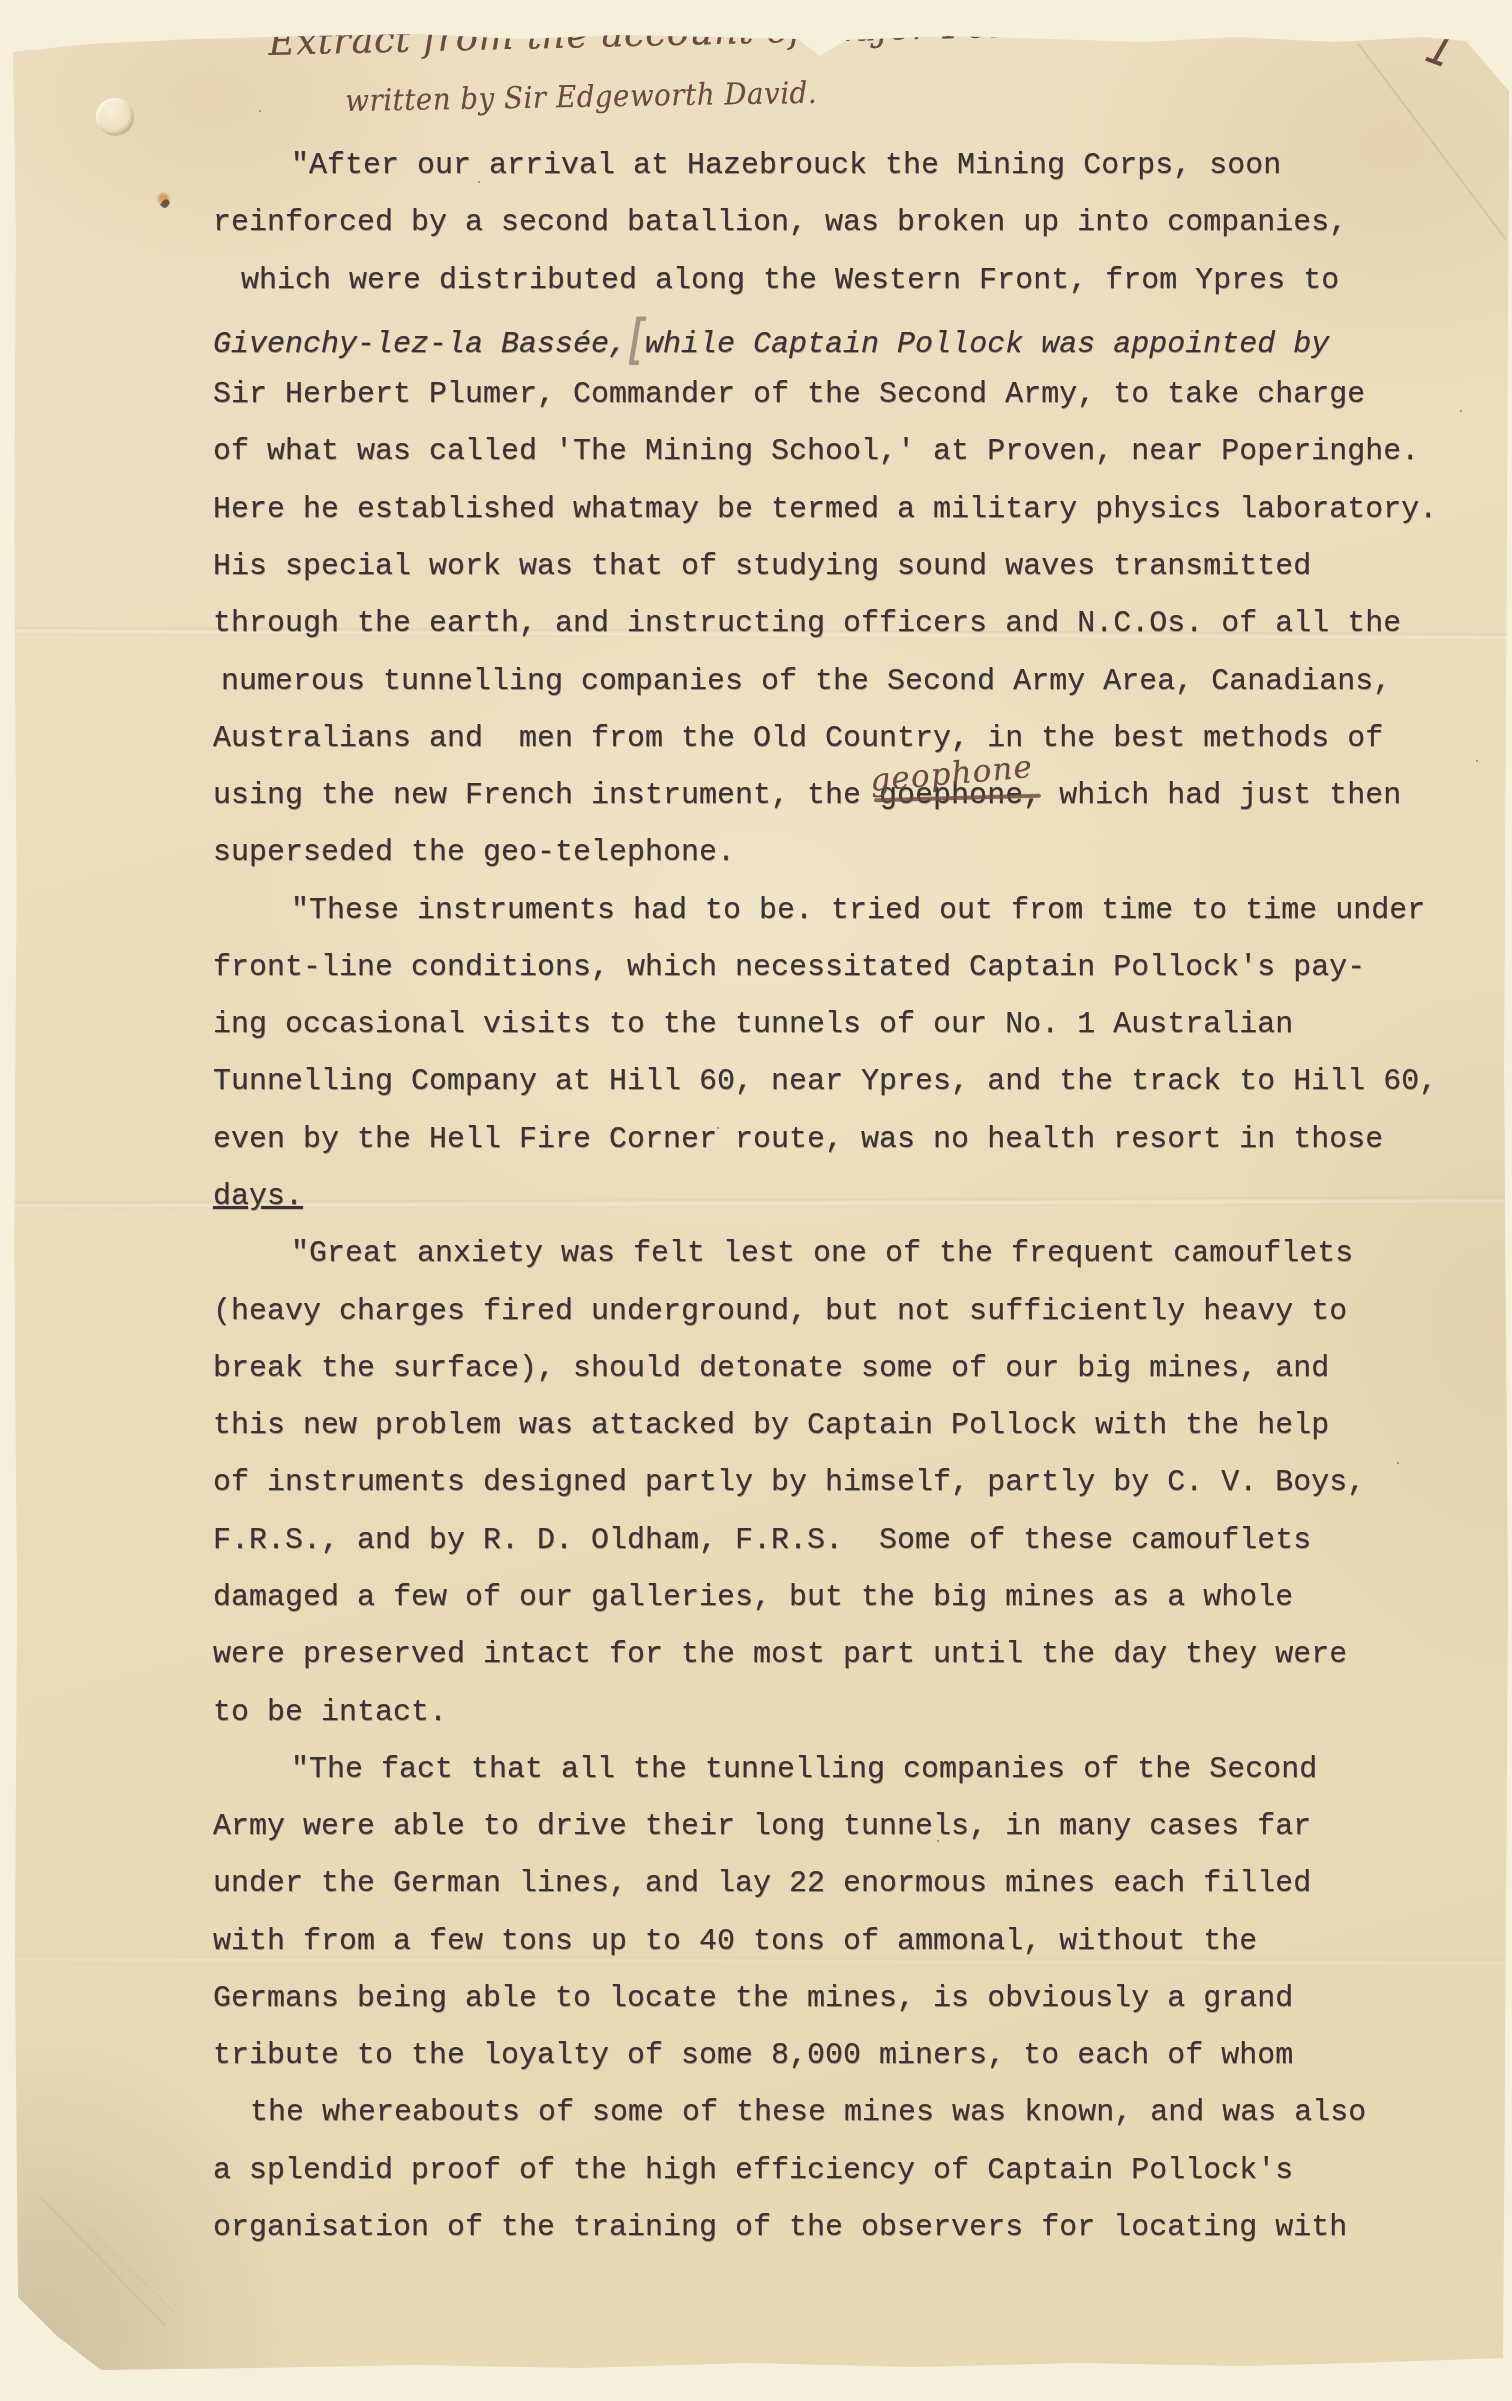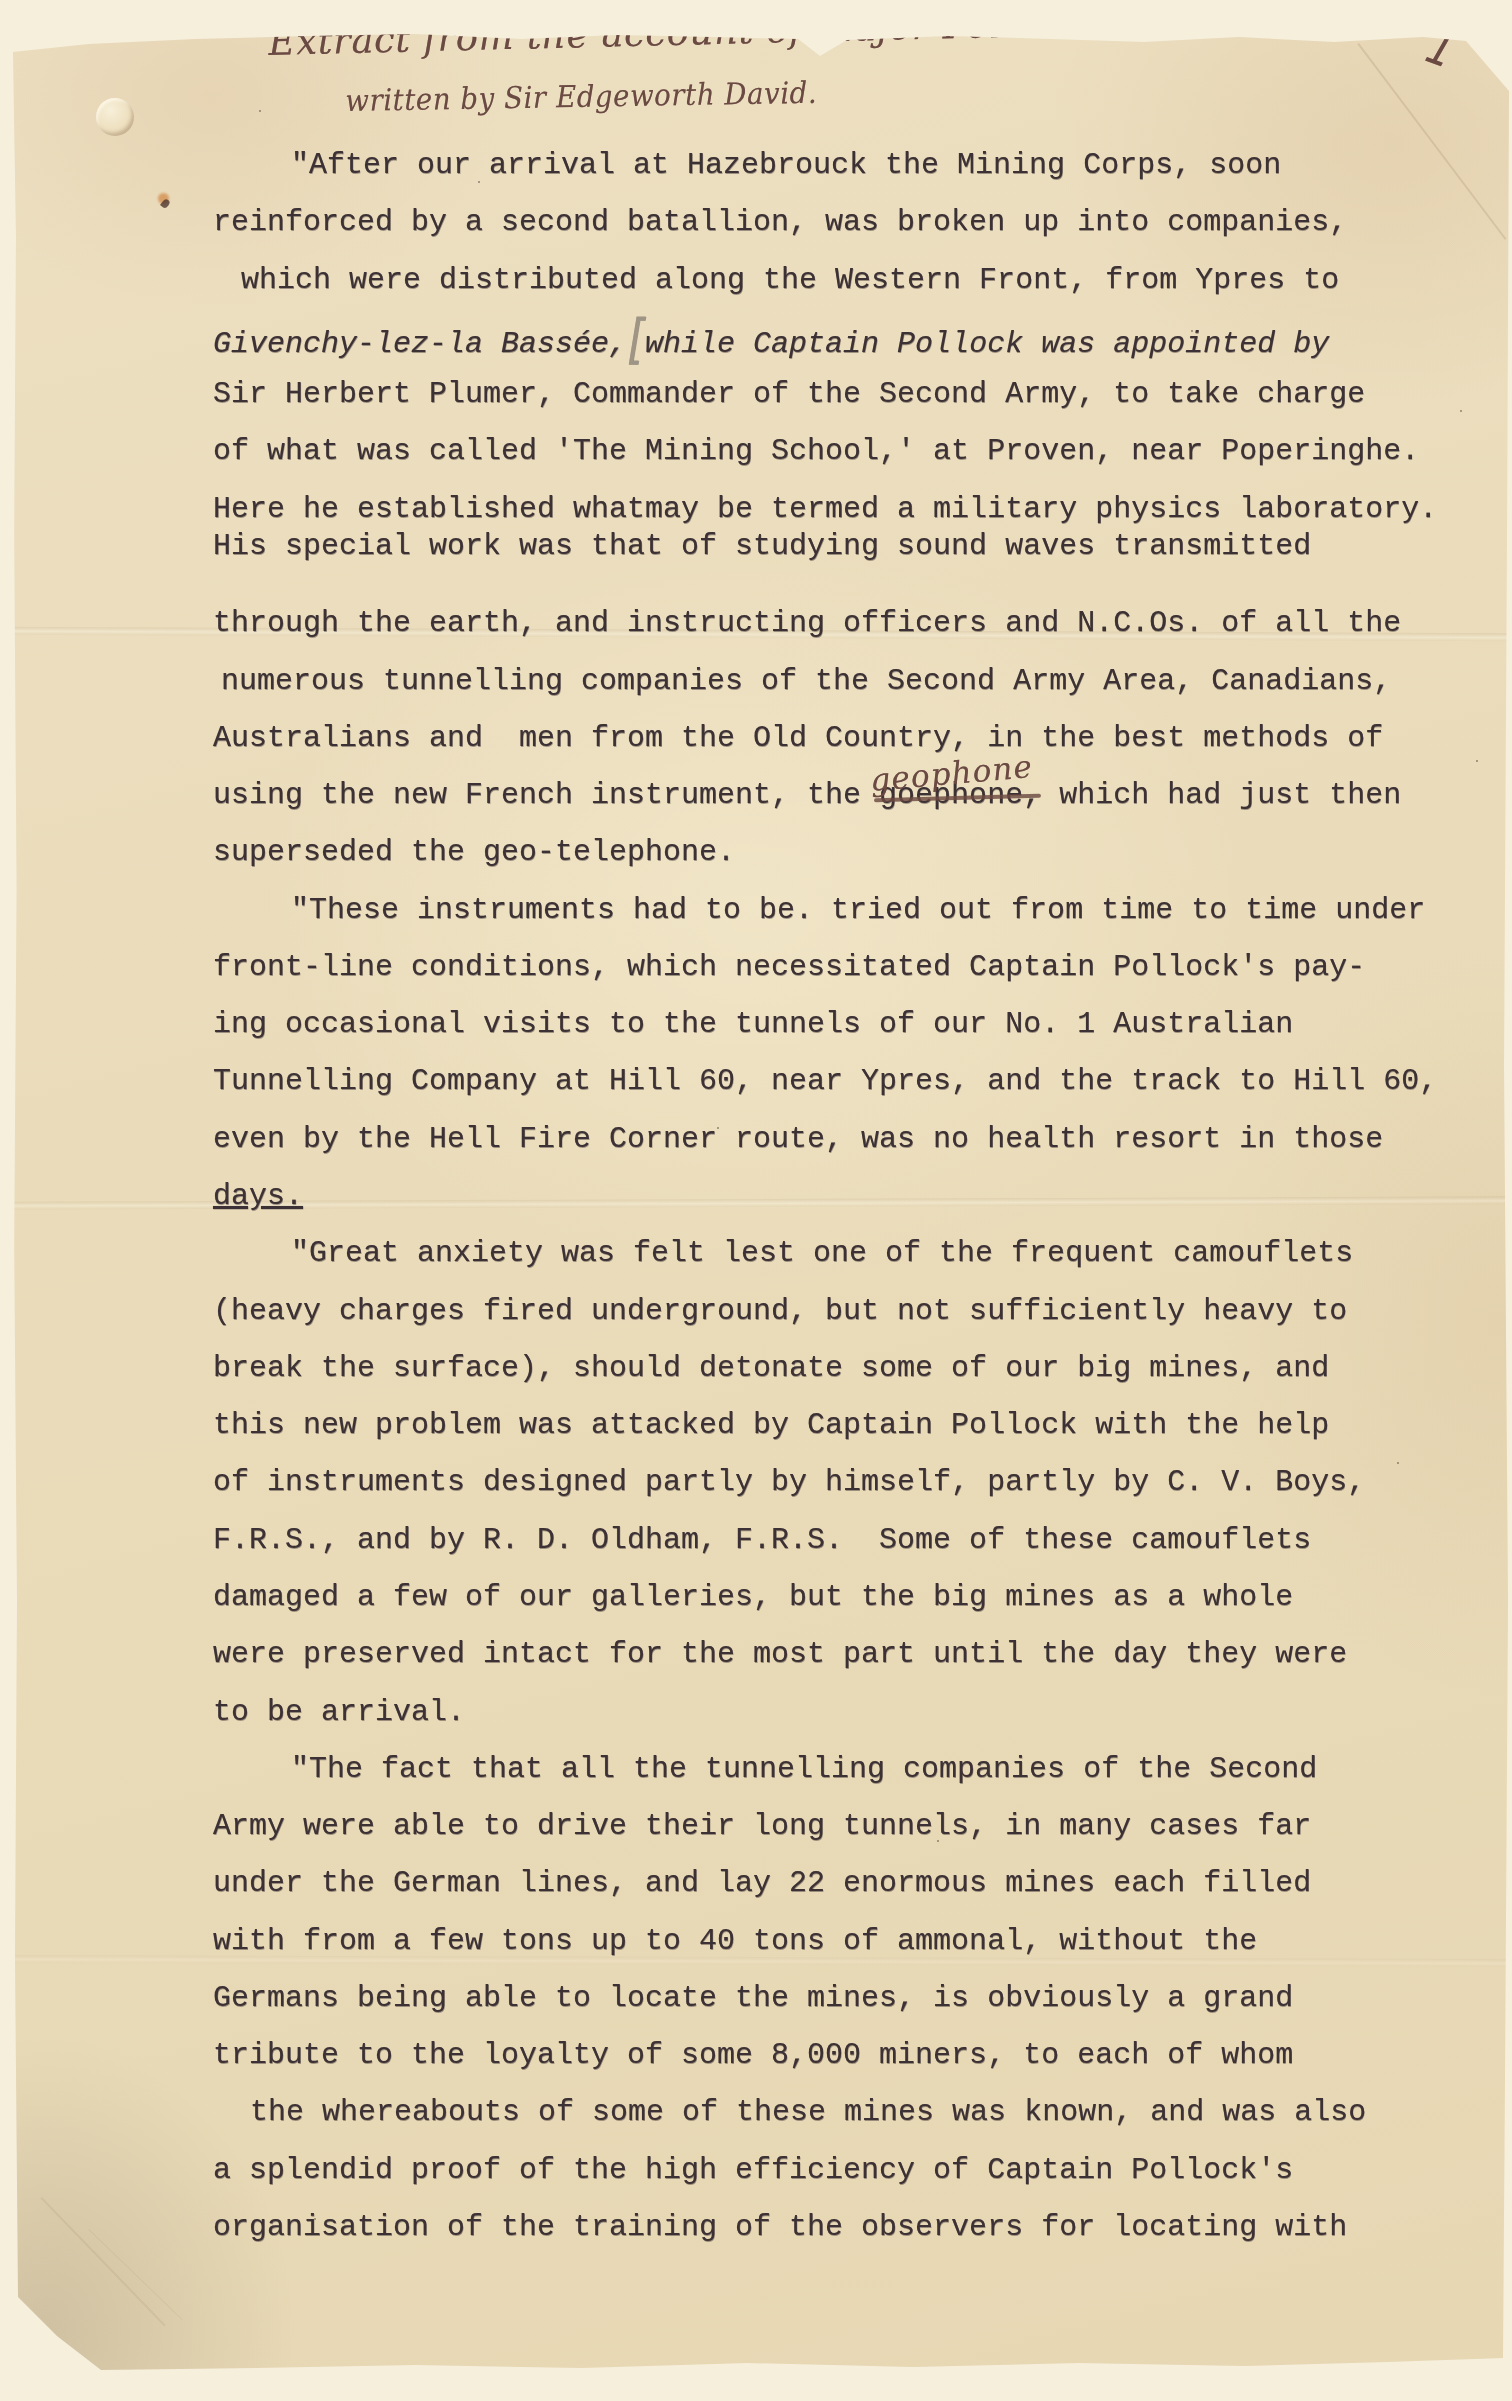--- a/index.html
+++ b/index.html
@@ -108,41 +108,41 @@
     <div id="margin-blot-core"></div>
 
     <div id="typed-body">
         <div class="typed-line indent" style="top: 0px;">"After our arrival at Hazebrouck the Mining Corps, soon</div>
         <div class="typed-line" style="top: 57px;">reinforced by a second batallion, was broken up into companies,</div>
         <div class="typed-line" style="top: 115px; margin-left: 28px;">which were distributed along the Western Front, from Ypres to</div>
         <div class="typed-line" style="top: 172px; font-style: italic;"><span>Givenchy-lez-la Bassée,</span><span class="pencil-bracket">[</span><span>while Captain Pollock was appointed by</span></div>
         <div class="typed-line" style="top: 229px;">Sir Herbert Plumer, Commander of the Second Army, to take charge</div>
         <div class="typed-line" style="top: 286px;">of what was called 'The Mining School,' at Proven, near Poperinghe.</div>
         <div class="typed-line" style="top: 344px;">Here he established whatmay be termed a military physics laboratory.</div>
-        <div class="typed-line" style="top: 381px;">His special work was that of studying sound waves transmitted</div>
+        <div class="typed-line" style="top: 401px;">His special work was that of studying sound waves transmitted</div>
         <div class="typed-line" style="top: 458px;">through the earth, and instructing officers and N.C.Os. of all the</div>
         <div class="typed-line" style="top: 516px; margin-left: 8px;">numerous tunnelling companies of the Second Army Area, Canadians,</div>
         <div class="typed-line" style="top: 573px;">Australians and  men from the Old Country, in the best methods of</div>
         <div class="typed-line" style="top: 630px;"><span>using the new French instrument, the </span><span class="struck">goephone<span class="correction">geophone</span></span><span>, which had just then</span></div>
         <div class="typed-line" style="top: 687px;">superseded the geo-telephone.</div>
         <div class="typed-line indent" style="top: 745px;">"These instruments had to be. tried out from time to time under</div>
         <div class="typed-line" style="top: 802px;">front-line conditions, which necessitated Captain Pollock's pay-</div>
         <div class="typed-line" style="top: 859px;">ing occasional visits to the tunnels of our No. 1 Australian</div>
         <div class="typed-line" style="top: 916px;">Tunnelling Company at Hill 60, near Ypres, and the track to Hill 60,</div>
         <div class="typed-line" style="top: 974px;">even by the Hell Fire Corner route, was no health resort in those</div>
         <div class="typed-line" style="top: 1031px; text-decoration: underline;">days.</div>
         <div class="typed-line indent" style="top: 1088px;">"Great anxiety was felt lest one of the frequent camouflets</div>
         <div class="typed-line" style="top: 1146px;">(heavy charges fired underground, but not sufficiently heavy to</div>
         <div class="typed-line" style="top: 1203px;">break the surface), should detonate some of our big mines, and</div>
         <div class="typed-line" style="top: 1260px;">this new problem was attacked by Captain Pollock with the help</div>
         <div class="typed-line" style="top: 1317px;">of instruments designed partly by himself, partly by C. V. Boys,</div>
         <div class="typed-line" style="top: 1375px;">F.R.S., and by R. D. Oldham, F.R.S.  Some of these camouflets</div>
         <div class="typed-line" style="top: 1432px;">damaged a few of our galleries, but the big mines as a whole</div>
         <div class="typed-line" style="top: 1489px;">were preserved intact for the most part until the day they were</div>
-        <div class="typed-line" style="top: 1547px;">to be arrival.</div>
+        <div class="typed-line" style="top: 1547px;">to be intact.</div>
         <div class="typed-line indent" style="top: 1604px;">"The fact that all the tunnelling companies of the Second</div>
         <div class="typed-line" style="top: 1661px;">Army were able to drive their long tunnels, in many cases far</div>
         <div class="typed-line" style="top: 1718px;">under the German lines, and lay 22 enormous mines each filled</div>
         <div class="typed-line" style="top: 1776px;">with from a few tons up to 40 tons of ammonal, without the</div>
         <div class="typed-line" style="top: 1833px;">Germans being able to locate the mines, is obviously a grand</div>
         <div class="typed-line" style="top: 1890px;">tribute to the loyalty of some 8,000 miners, to each of whom</div>
         <div class="typed-line" style="top: 1947px; margin-left: 37px;">the whereabouts of some of these mines was known, and was also</div>
         <div class="typed-line" style="top: 2005px;">a splendid proof of the high efficiency of Captain Pollock's</div>
         <div class="typed-line" style="top: 2062px;">organisation of the training of the observers for locating with</div>
       </div>

